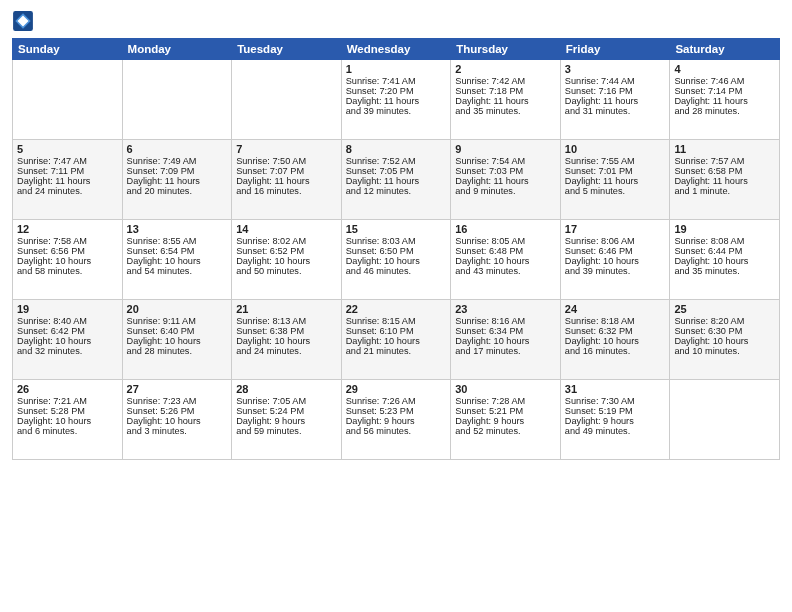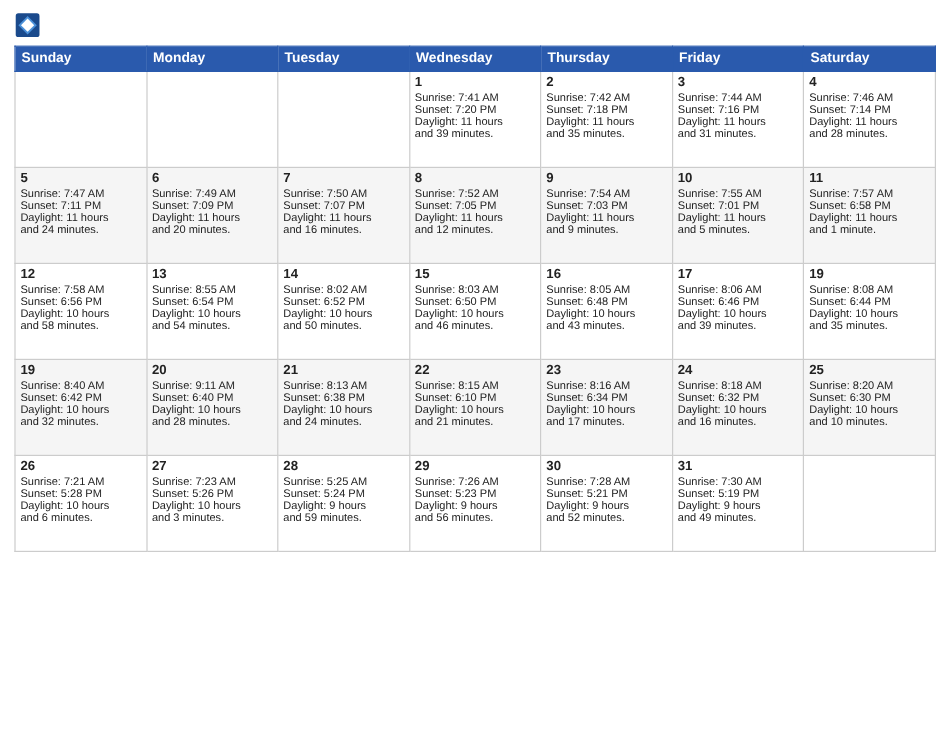--- a/index.html
+++ b/index.html
@@ -317,21 +317,21 @@
           </td>
           <td>
             <span class="day-number">27</span>
             <div>Sunrise: 7:23 AM</div>
             <div>Sunset: 5:26 PM</div>
             <div>Daylight: 10 hours</div>
             <div>and 3 minutes.</div>
           </td>
           <td>
             <span class="day-number">28</span>
-            <div>Sunrise: 5:25 AM</div>
+            <div>Sunrise: 7:05 AM</div>
             <div>Sunset: 5:24 PM</div>
             <div>Daylight: 9 hours</div>
             <div>and 59 minutes.</div>
           </td>
           <td>
             <span class="day-number">29</span>
             <div>Sunrise: 7:26 AM</div>
             <div>Sunset: 5:23 PM</div>
             <div>Daylight: 9 hours</div>
             <div>and 56 minutes.</div>

